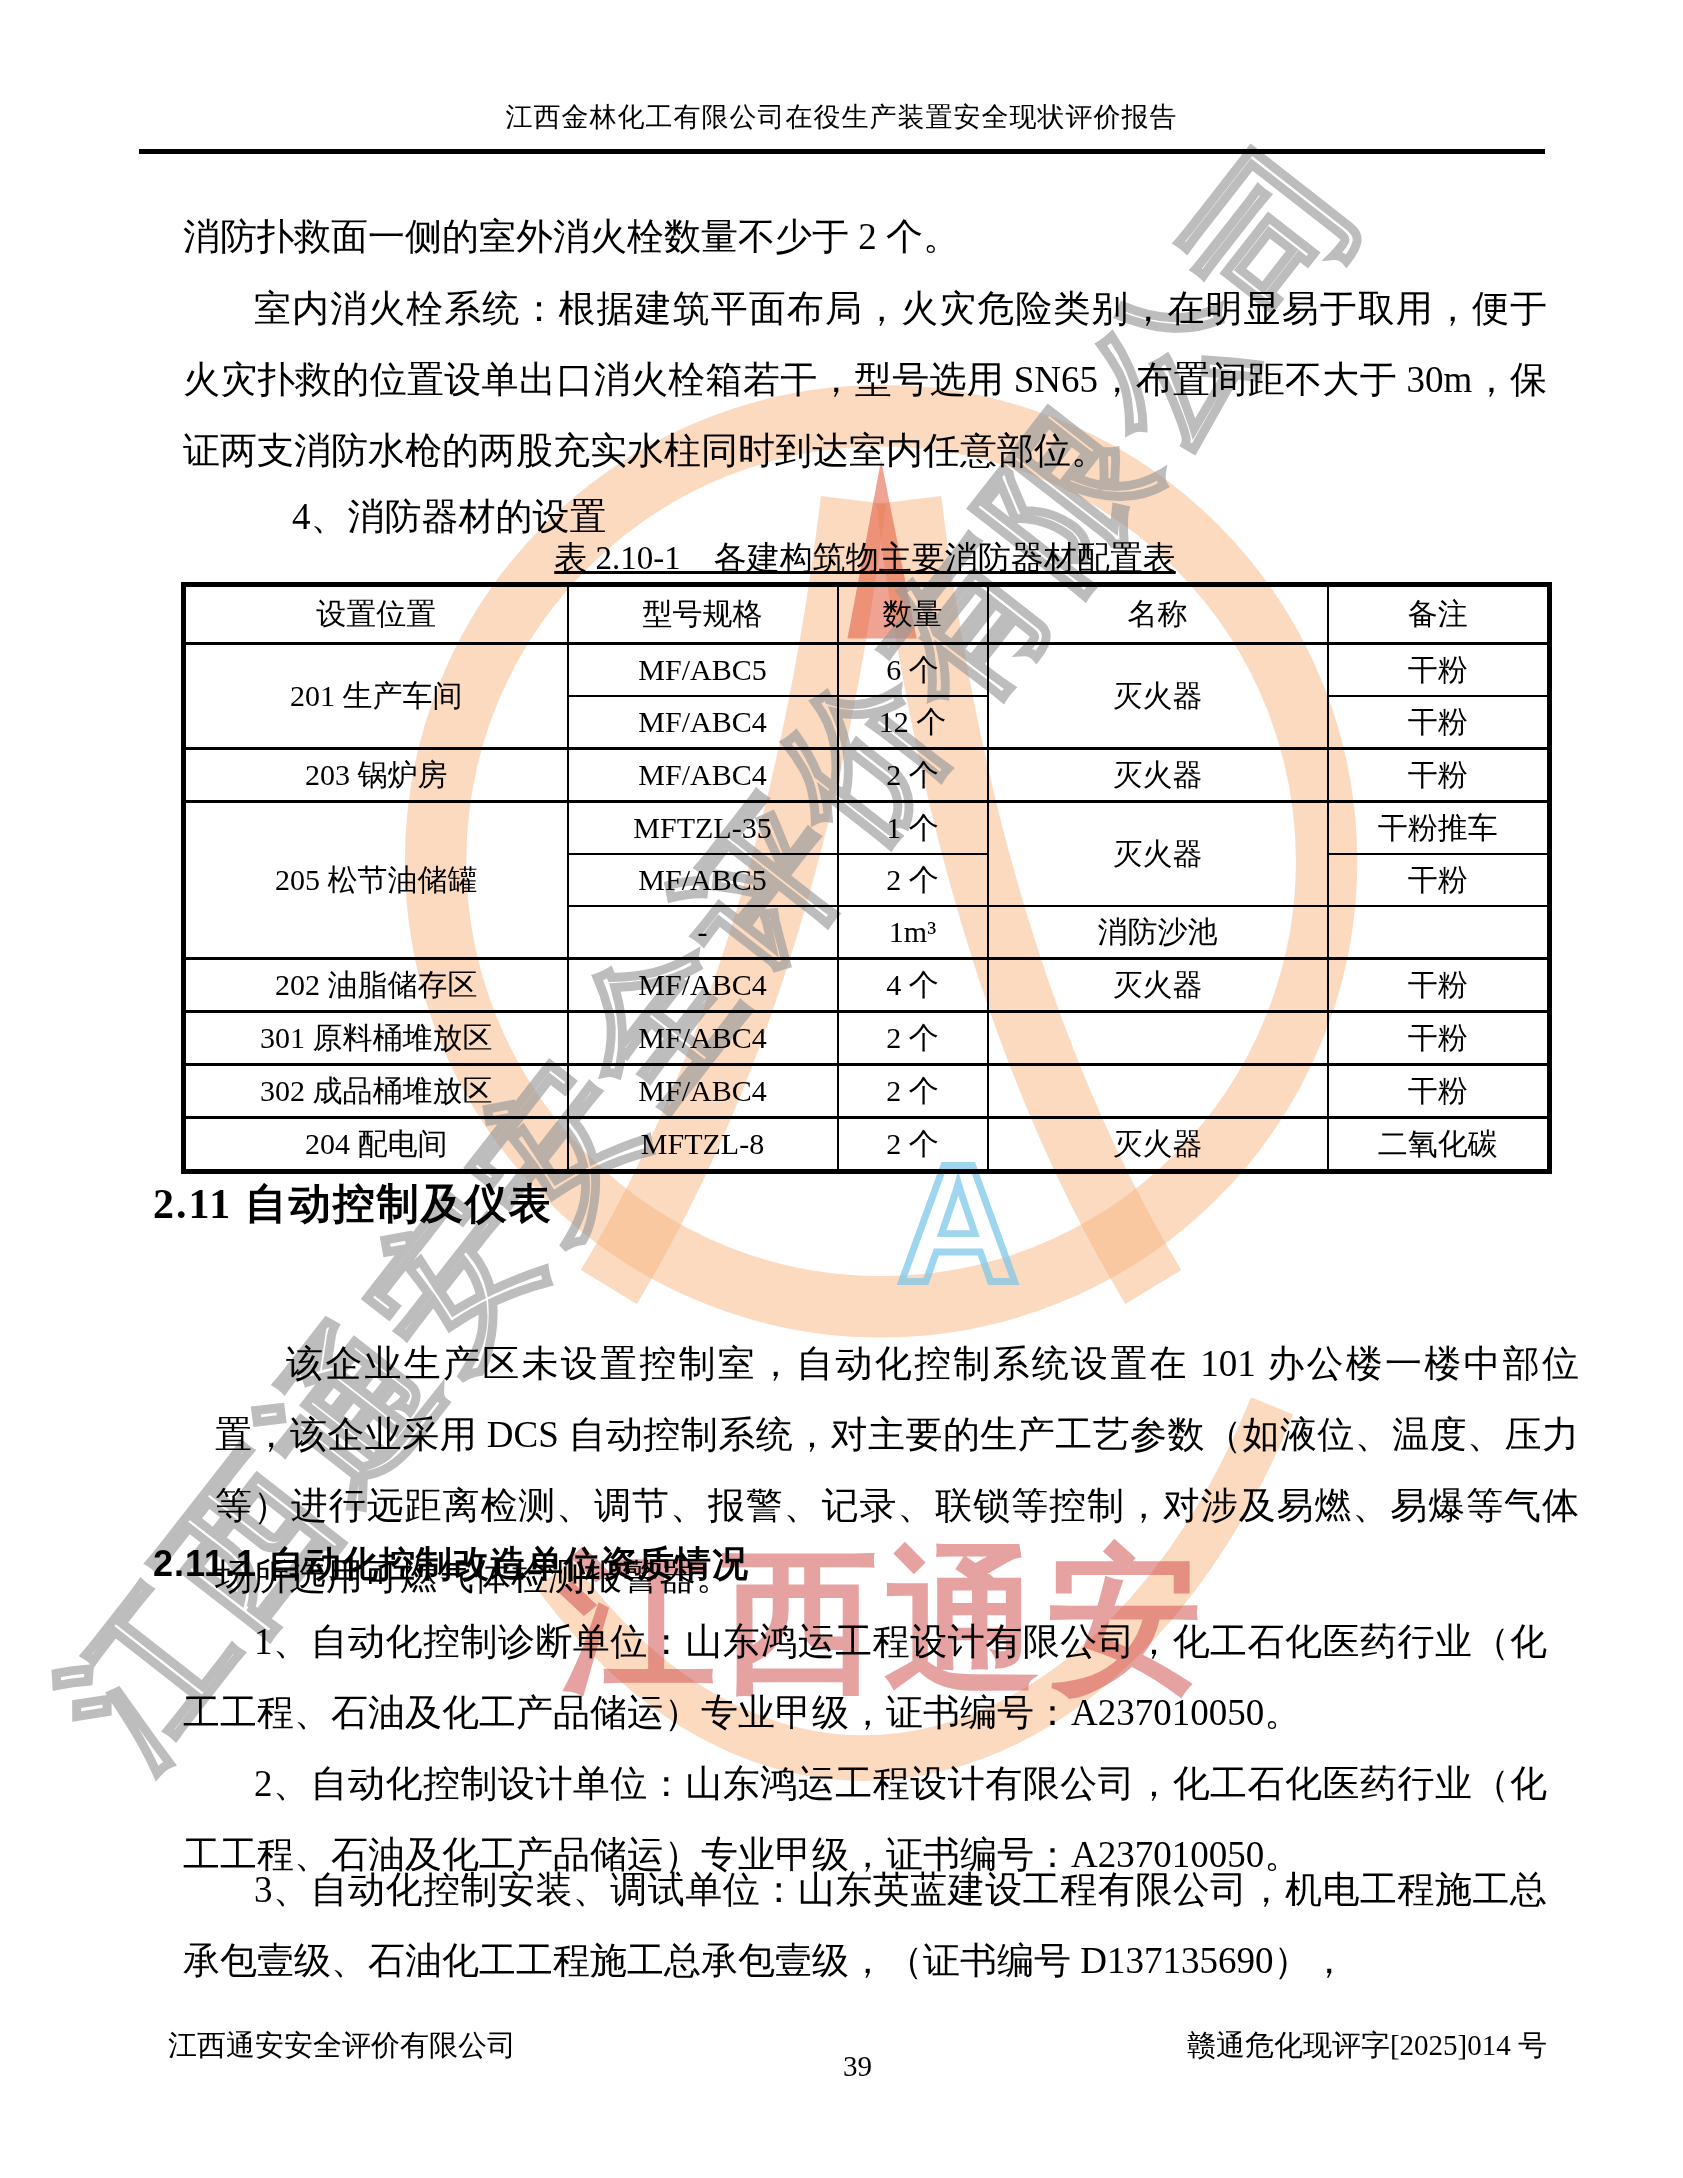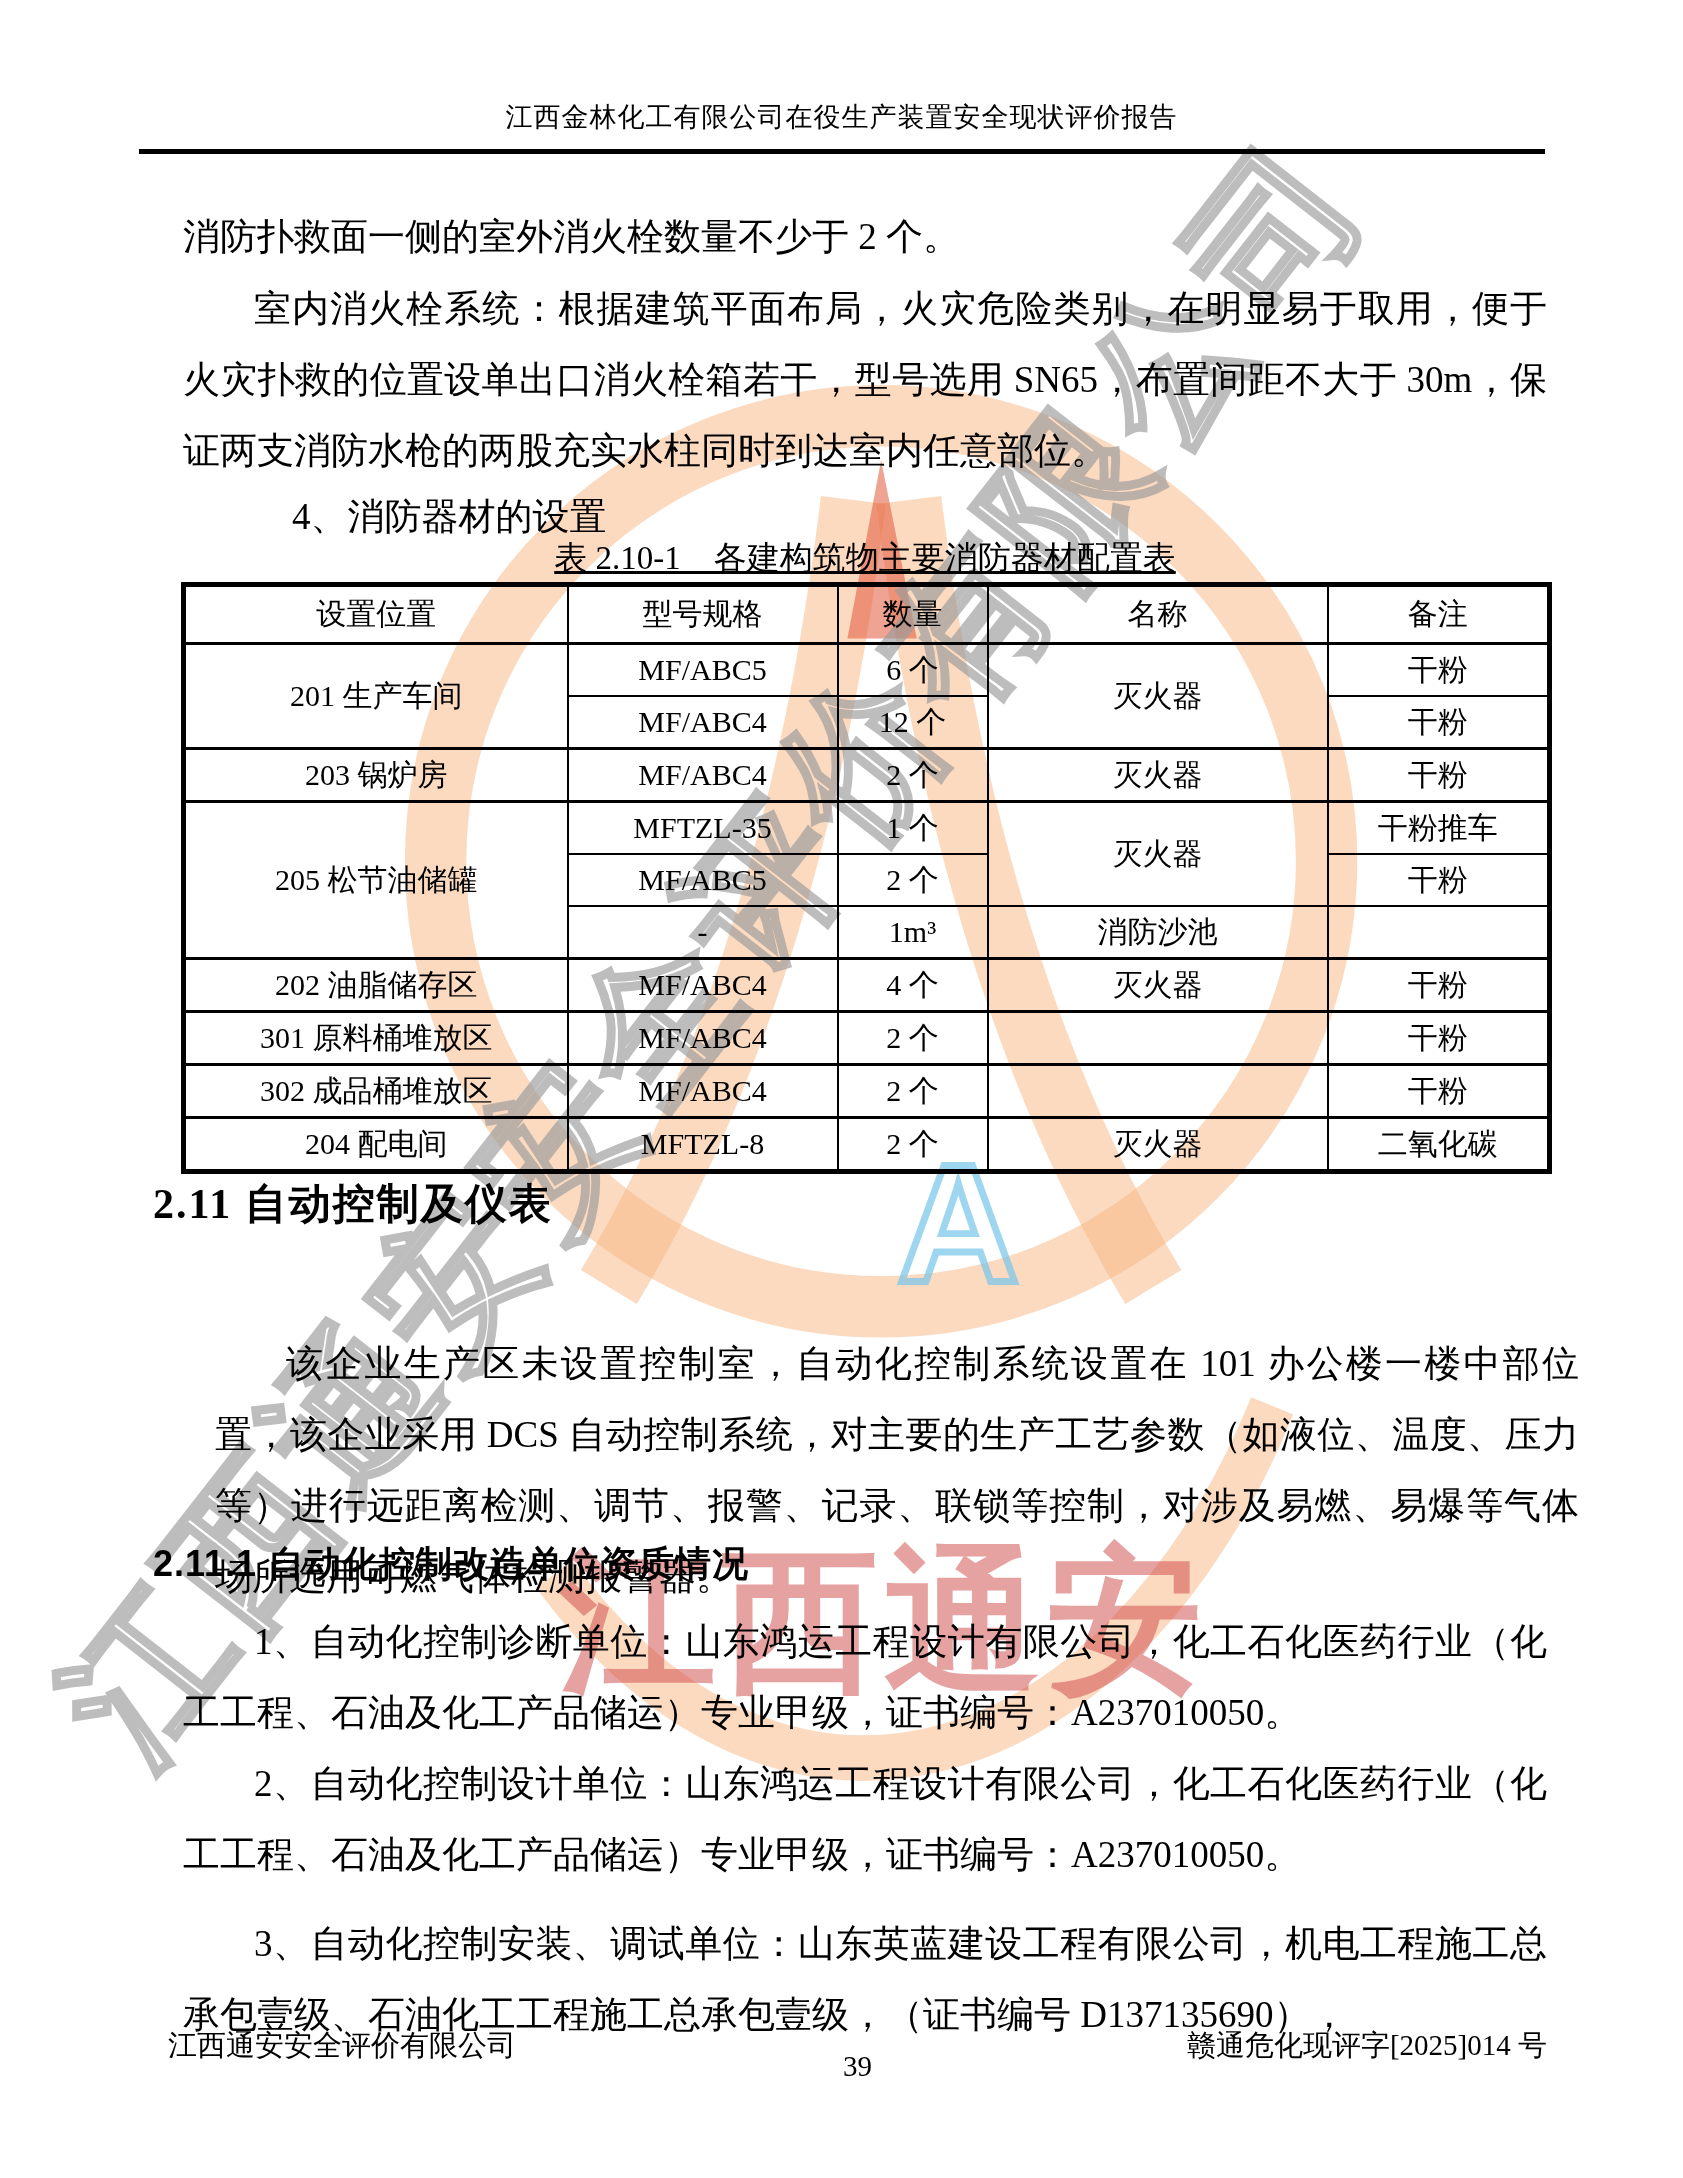--- a/index.html
+++ b/index.html
@@ -54,21 +54,21 @@
     font-size:42px;font-weight:bold;letter-spacing:2px;
   }
   .p211{top:1328px;margin-left:32px;}
   .h2111{
     top:1540px;left:153px;width:1386px;
     font-size:36px;font-weight:bold;letter-spacing:1px;
     font-family:"Liberation Sans","DejaVu Sans",sans-serif;
   }
   .item1{top:1606px;}
   .item2{top:1748px;}
-  .item3{top:1908px;}
+  .item3{top:1854px;}
   .footer{
     top:2026px;left:168px;width:1379px;
     font-size:29px;
     display:flex;justify-content:space-between;align-items:baseline;
   }
   .footer .f-page{position:absolute;left:0;width:100%;text-align:center;margin-top:24px;}
   .footer .f-left,.footer .f-right{position:relative;z-index:2;background:transparent;}
   .p1{top:201px;}
   .p2{top:273px;}
   .p4item{top:487px;}

